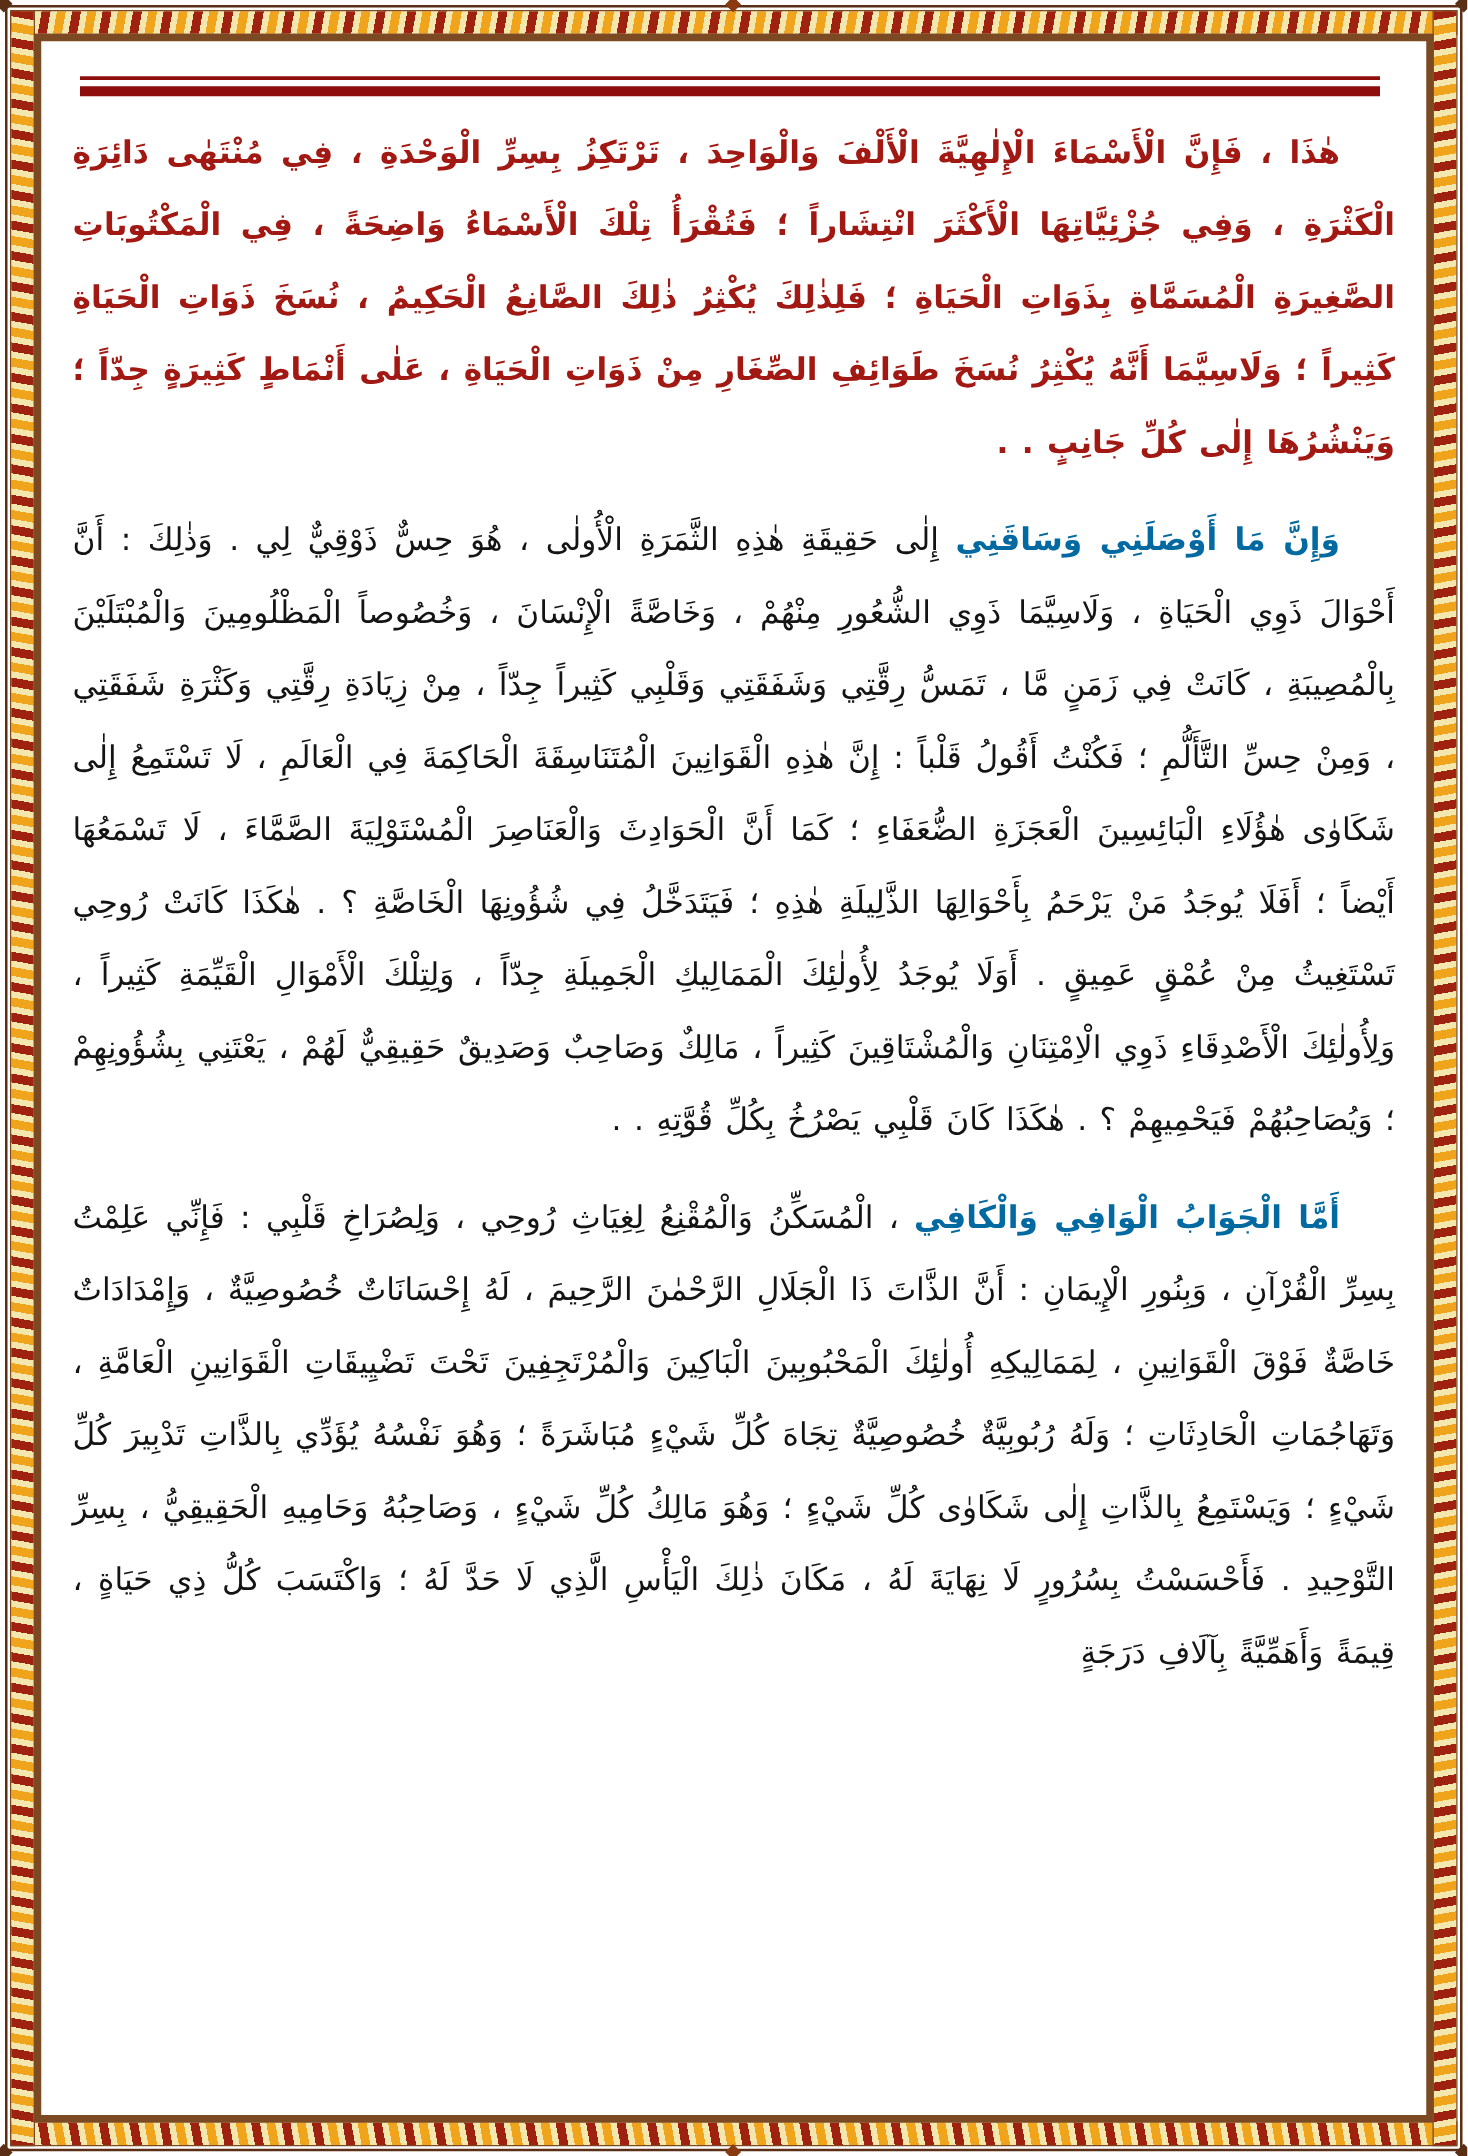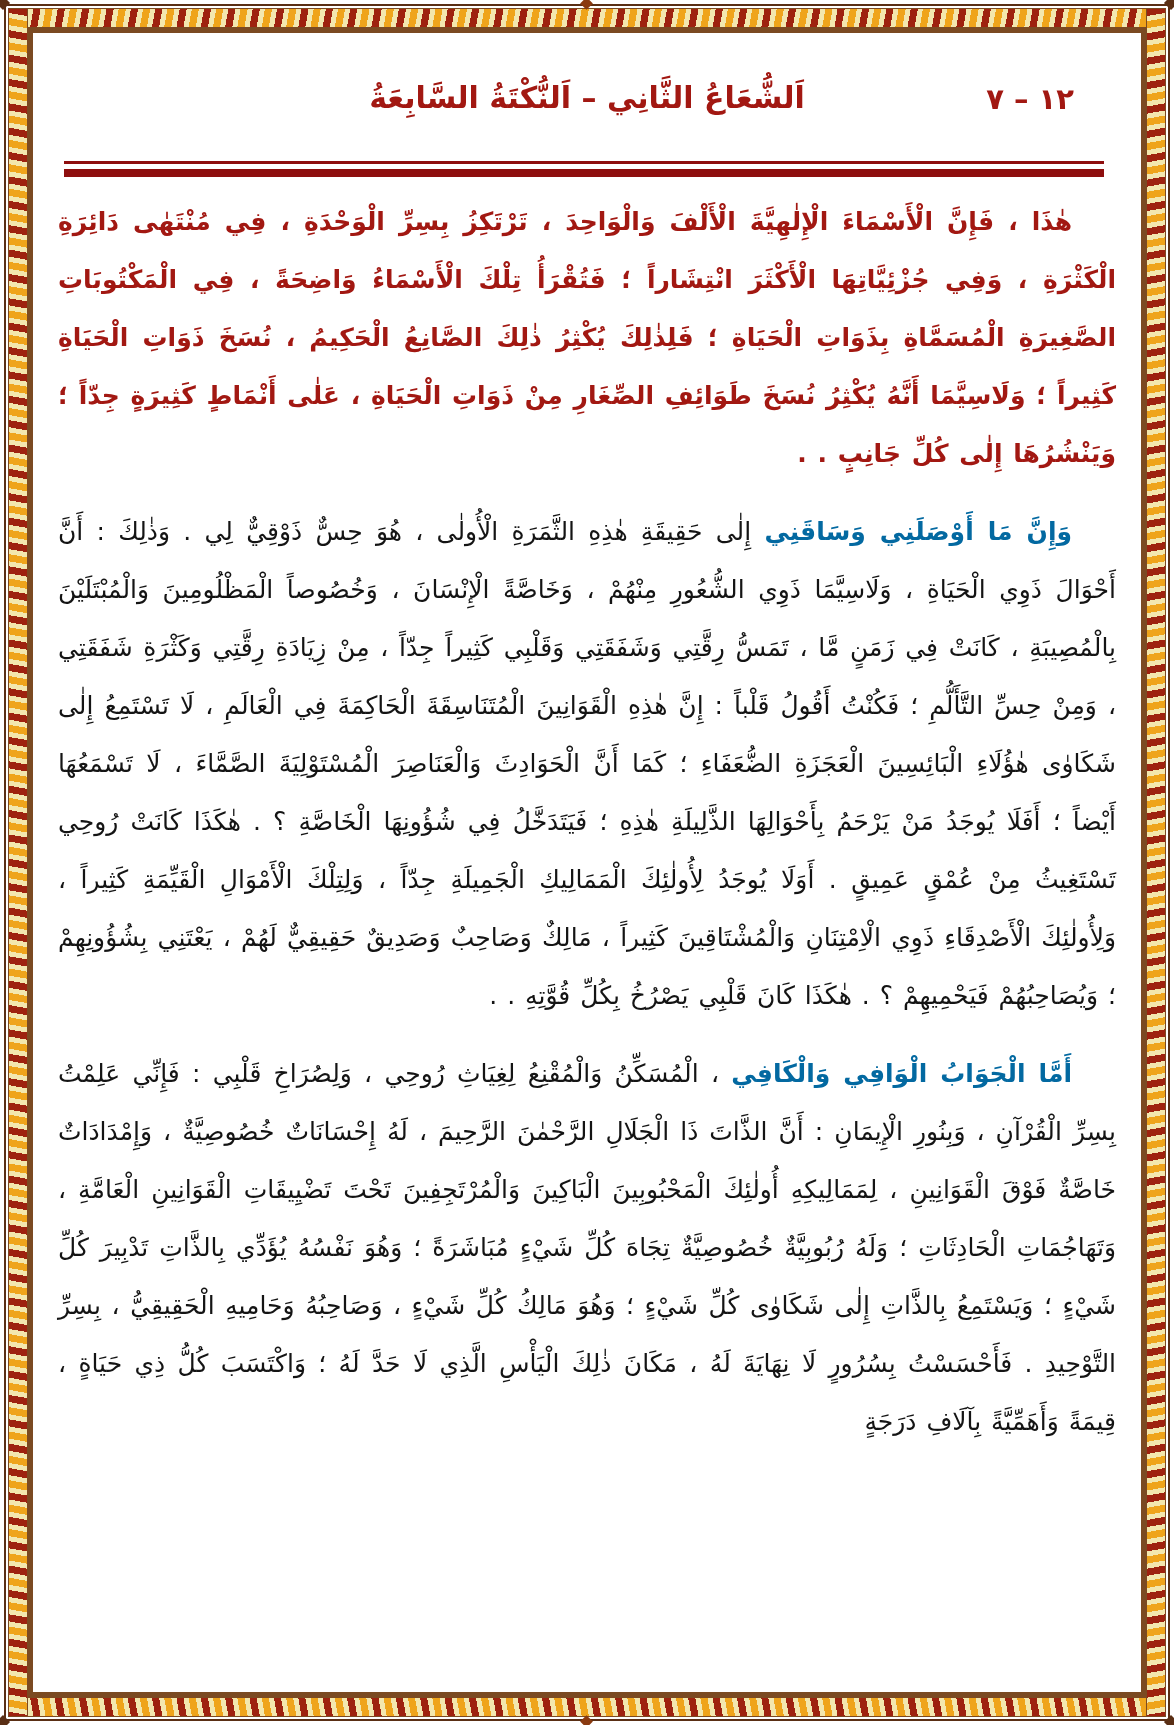--- a/index.html
+++ b/index.html
@@ -95,24 +95,20 @@
   <div class="frame-inner-line"></div>
   <div class="finial tl"></div>
   <div class="finial tr"></div>
   <div class="finial bl"></div>
   <div class="finial br"></div>
   <div class="finial tc"></div>
   <div class="finial bc"></div>
 
   <div class="content">
 
-    <header class="page-header">
-      <h1 class="page-title">اَلشُّعَاعُ الثَّانِي – اَلنُّكْتَةُ السَّابِعَةُ</h1>
-      <div class="page-number">١٢ – ٧</div>
-    </header>
 
     <div class="header-rule"></div>
 
     <main class="body-text">
 
       <p class="para opening">هٰذَا ، فَإِنَّ الْأَسْمَاءَ الْإِلٰهِيَّةَ الْأَلْفَ وَالْوَاحِدَ ، تَرْتَكِزُ بِسِرِّ الْوَحْدَةِ ، فِي مُنْتَهٰى دَائِرَةِ الْكَثْرَةِ ، وَفِي جُزْئِيَّاتِهَا الْأَكْثَرَ انْتِشَاراً ؛ فَتُقْرَأُ تِلْكَ الْأَسْمَاءُ وَاضِحَةً ، فِي الْمَكْتُوبَاتِ الصَّغِيرَةِ الْمُسَمَّاةِ بِذَوَاتِ الْحَيَاةِ ؛ فَلِذٰلِكَ يُكْثِرُ ذٰلِكَ الصَّانِعُ الْحَكِيمُ ، نُسَخَ ذَوَاتِ الْحَيَاةِ كَثِيراً ؛ وَلَاسِيَّمَا أَنَّهُ يُكْثِرُ نُسَخَ طَوَائِفِ الصِّغَارِ مِنْ ذَوَاتِ الْحَيَاةِ ، عَلٰى أَنْمَاطٍ كَثِيرَةٍ جِدّاً ؛ وَيَنْشُرُهَا إِلٰى كُلِّ جَانِبٍ . .</p>
 
       <p class="para"><span class="lead">وَإِنَّ مَا أَوْصَلَنِي وَسَاقَنِي</span><span> إِلٰى حَقِيقَةِ هٰذِهِ الثَّمَرَةِ الْأُولٰى ، هُوَ حِسٌّ ذَوْقِيٌّ لِي . وَذٰلِكَ : أَنَّ أَحْوَالَ ذَوِي الْحَيَاةِ ، وَلَاسِيَّمَا ذَوِي الشُّعُورِ مِنْهُمْ ، وَخَاصَّةً الْإِنْسَانَ ، وَخُصُوصاً الْمَظْلُومِينَ وَالْمُبْتَلَيْنَ بِالْمُصِيبَةِ ، كَانَتْ فِي زَمَنٍ مَّا ، تَمَسُّ رِقَّتِي وَشَفَقَتِي وَقَلْبِي كَثِيراً جِدّاً ، مِنْ زِيَادَةِ رِقَّتِي وَكَثْرَةِ شَفَقَتِي ، وَمِنْ حِسِّ التَّأَلُّمِ ؛ فَكُنْتُ أَقُولُ قَلْباً : إِنَّ هٰذِهِ الْقَوَانِينَ الْمُتَنَاسِقَةَ الْحَاكِمَةَ فِي الْعَالَمِ ، لَا تَسْتَمِعُ إِلٰى شَكَاوٰى هٰؤُلَاءِ الْبَائِسِينَ الْعَجَزَةِ الضُّعَفَاءِ ؛ كَمَا أَنَّ الْحَوَادِثَ وَالْعَنَاصِرَ الْمُسْتَوْلِيَةَ الصَّمَّاءَ ، لَا تَسْمَعُهَا أَيْضاً ؛ أَفَلَا يُوجَدُ مَنْ يَرْحَمُ بِأَحْوَالِهَا الذَّلِيلَةِ هٰذِهِ ؛ فَيَتَدَخَّلُ فِي شُؤُونِهَا الْخَاصَّةِ ؟ . هٰكَذَا كَانَتْ رُوحِي تَسْتَغِيثُ مِنْ عُمْقٍ عَمِيقٍ . أَوَلَا يُوجَدُ لِأُولٰئِكَ الْمَمَالِيكِ الْجَمِيلَةِ جِدّاً ، وَلِتِلْكَ الْأَمْوَالِ الْقَيِّمَةِ كَثِيراً ، وَلِأُولٰئِكَ الْأَصْدِقَاءِ ذَوِي الْاِمْتِنَانِ وَالْمُشْتَاقِينَ كَثِيراً ، مَالِكٌ وَصَاحِبٌ وَصَدِيقٌ حَقِيقِيٌّ لَهُمْ ، يَعْتَنِي بِشُؤُونِهِمْ ؛ وَيُصَاحِبُهُمْ فَيَحْمِيهِمْ ؟ . هٰكَذَا كَانَ قَلْبِي يَصْرُخُ بِكُلِّ قُوَّتِهِ . .</span></p>
 
       <p class="para"><span class="lead">أَمَّا الْجَوَابُ الْوَافِي وَالْكَافِي</span><span> ، الْمُسَكِّنُ وَالْمُقْنِعُ لِغِيَاثِ رُوحِي ، وَلِصُرَاخِ قَلْبِي : فَإِنِّي عَلِمْتُ بِسِرِّ الْقُرْآنِ ، وَبِنُورِ الْإِيمَانِ : أَنَّ الذَّاتَ ذَا الْجَلَالِ الرَّحْمٰنَ الرَّحِيمَ ، لَهُ إِحْسَانَاتٌ خُصُوصِيَّةٌ ، وَإِمْدَادَاتٌ خَاصَّةٌ فَوْقَ الْقَوَانِينِ ، لِمَمَالِيكِهِ أُولٰئِكَ الْمَحْبُوبِينَ الْبَاكِينَ وَالْمُرْتَجِفِينَ تَحْتَ تَضْيِيقَاتِ الْقَوَانِينِ الْعَامَّةِ ، وَتَهَاجُمَاتِ الْحَادِثَاتِ ؛ وَلَهُ رُبُوبِيَّةٌ خُصُوصِيَّةٌ تِجَاهَ كُلِّ شَيْءٍ مُبَاشَرَةً ؛ وَهُوَ نَفْسُهُ يُؤَدِّي بِالذَّاتِ تَدْبِيرَ كُلِّ شَيْءٍ ؛ وَيَسْتَمِعُ بِالذَّاتِ إِلٰى شَكَاوٰى كُلِّ شَيْءٍ ؛ وَهُوَ مَالِكُ كُلِّ شَيْءٍ ، وَصَاحِبُهُ وَحَامِيهِ الْحَقِيقِيُّ ، بِسِرِّ التَّوْحِيدِ . فَأَحْسَسْتُ بِسُرُورٍ لَا نِهَايَةَ لَهُ ، مَكَانَ ذٰلِكَ الْيَأْسِ الَّذِي لَا حَدَّ لَهُ ؛ وَاكْتَسَبَ كُلُّ ذِي حَيَاةٍ ، قِيمَةً وَأَهَمِّيَّةً بِآلَافِ دَرَجَةٍ</span></p>

